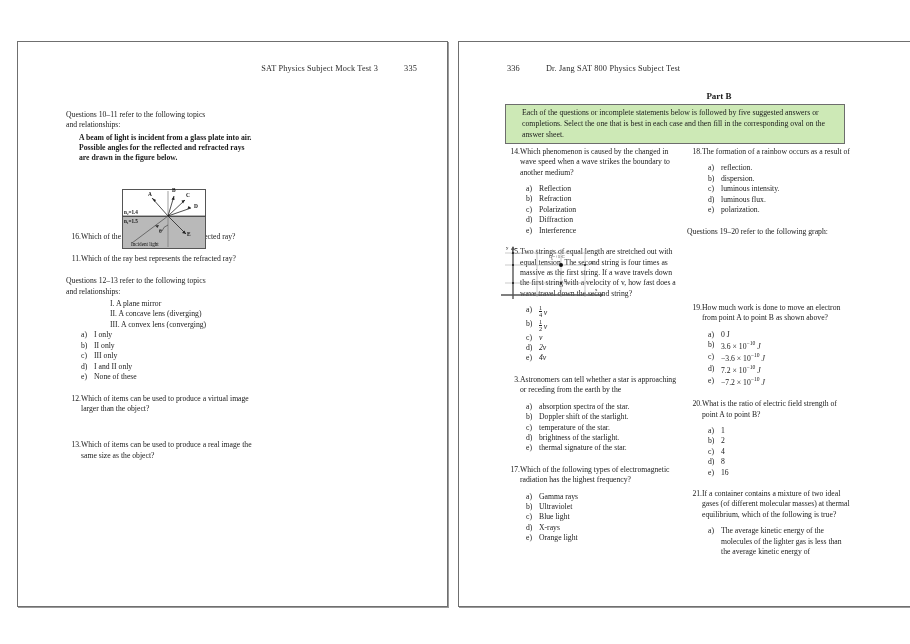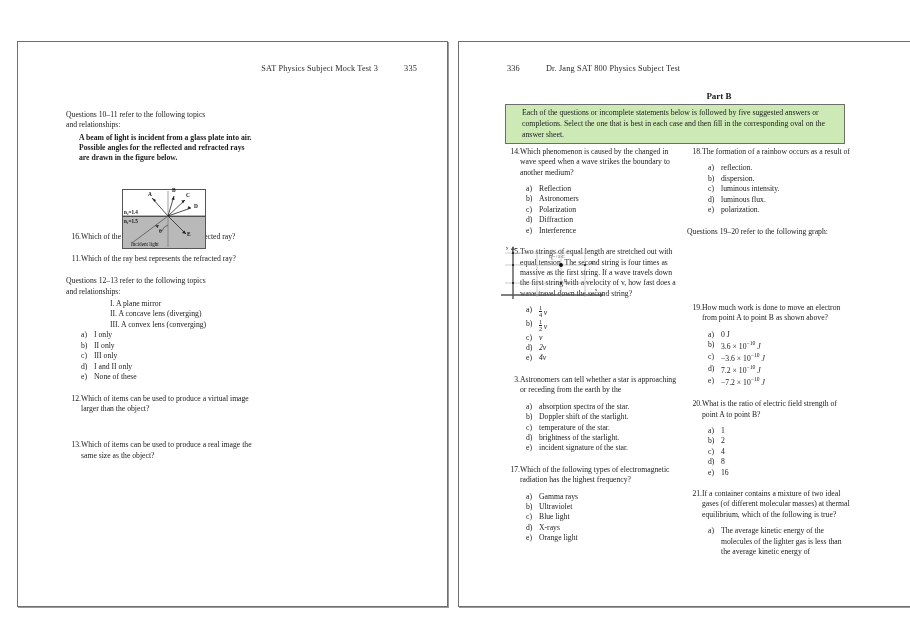--- a/index.html
+++ b/index.html
@@ -307,21 +307,21 @@
         <span class="q-num">14.</span>
         <span class="q-body">Which phenomenon is caused by the changed in wave speed when a wave strikes the boundary to another medium?</span>
       </div>
       <div class="choices">
         <div class="choice">
             <span class="ch-let">a)</span>
             <span class="ch-txt">Reflection</span>
           </div>
         <div class="choice">
             <span class="ch-let">b)</span>
-            <span class="ch-txt">Astronomers</span>
+            <span class="ch-txt">Refraction</span>
           </div>
         <div class="choice">
             <span class="ch-let">c)</span>
             <span class="ch-txt">Polarization</span>
           </div>
         <div class="choice">
             <span class="ch-let">d)</span>
             <span class="ch-txt">Diffraction</span>
           </div>
         <div class="choice">
@@ -377,21 +377,21 @@
         <div class="choice">
             <span class="ch-let">c)</span>
             <span class="ch-txt">temperature of the star.</span>
           </div>
         <div class="choice">
             <span class="ch-let">d)</span>
             <span class="ch-txt">brightness of the starlight.</span>
           </div>
         <div class="choice">
             <span class="ch-let">e)</span>
-            <span class="ch-txt">incident signature of the star.</span>
+            <span class="ch-txt">thermal signature of the star.</span>
           </div>
       </div>
 
       <div class="gap"></div>
 
       <div class="q">
         <span class="q-num">17.</span>
         <span class="q-body">Which of the following types of electromagnetic radiation has the highest frequency?</span>
       </div>
       <div class="choices">

